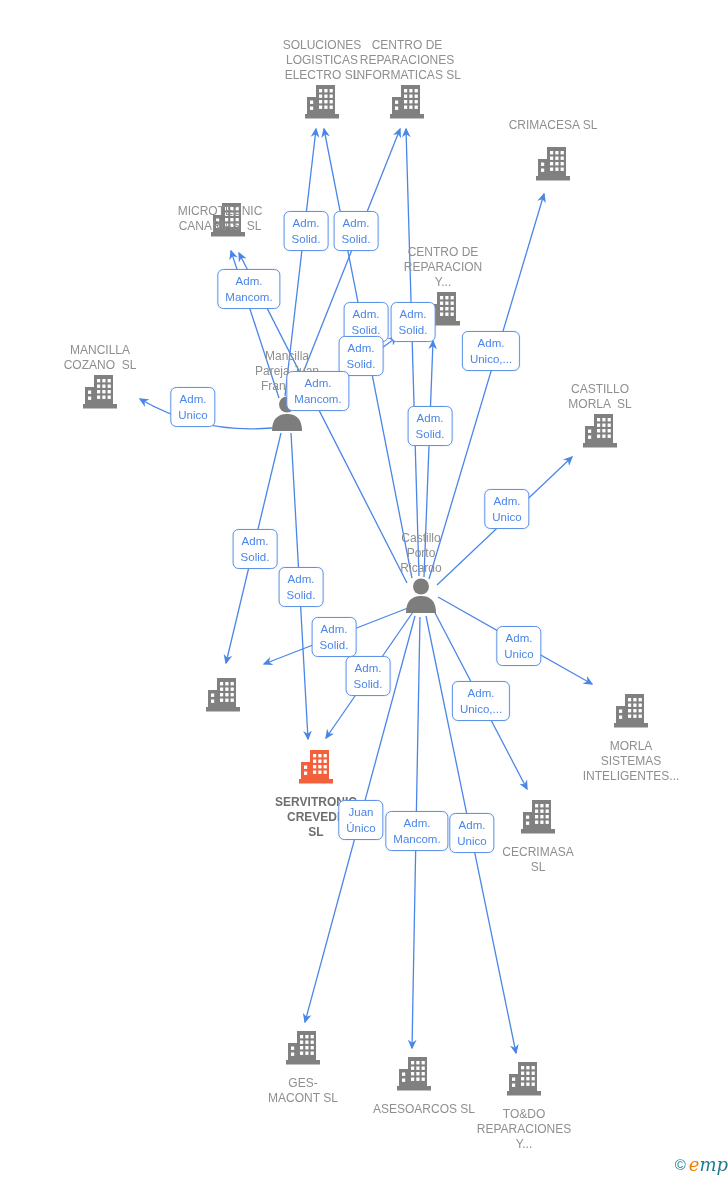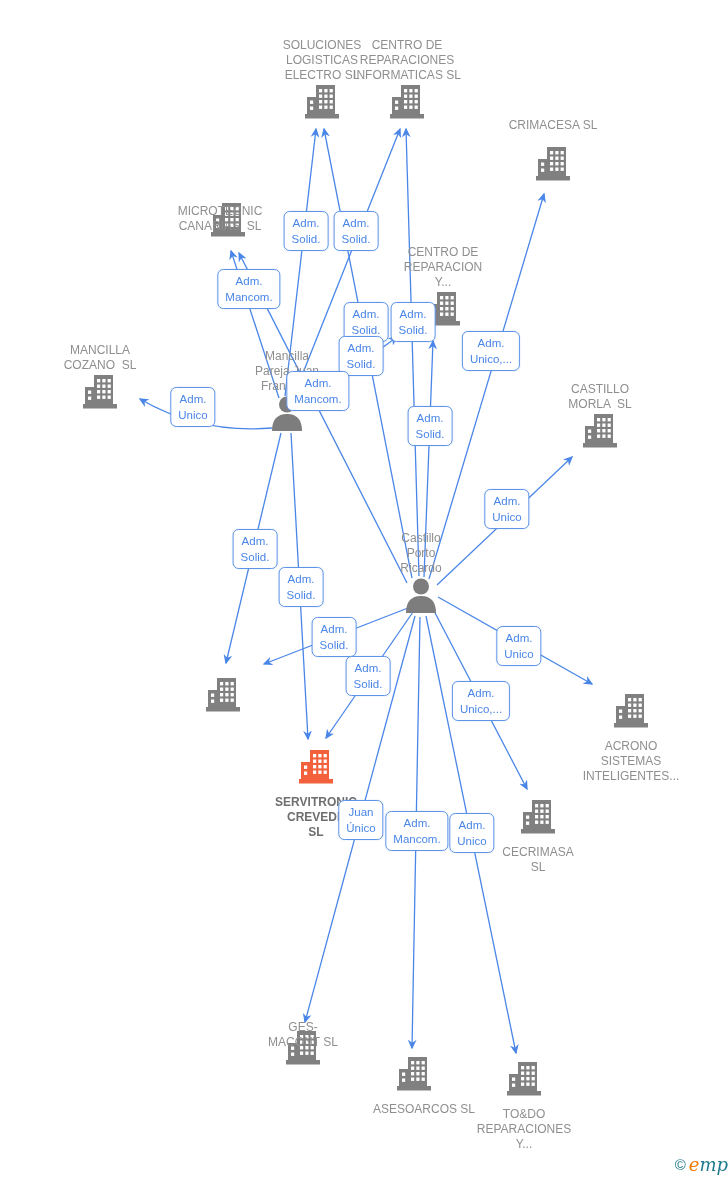--- a/index.html
+++ b/index.html
@@ -282,21 +282,21 @@
           <rect x="22.3" y="17" width="3.2" height="3.4" fill="#fff"></rect>
           <rect x="27.6" y="17" width="3.2" height="3.4" fill="#fff"></rect>
           <rect x="17" y="22.5" width="3.2" height="3.4" fill="#fff"></rect>
           <rect x="22.3" y="22.5" width="3.2" height="3.4" fill="#fff"></rect>
           <rect x="27.6" y="22.5" width="3.2" height="3.4" fill="#fff"></rect>
     <rect x="5" y="14" width="9" height="17" fill="#808080"></rect>
     <rect x="8" y="17.5" width="3.2" height="3.4" fill="#fff"></rect>
     <rect x="8" y="23.5" width="3.2" height="3.4" fill="#fff"></rect>
     <rect x="3" y="31" width="34" height="4.5" fill="#808080"></rect>
   </svg></div>
-      <div class="node-label" style="left: 631px; top: 739px;">ACRONO
+      <div class="node-label" style="left: 631px; top: 739px;">MORLA
 SISTEMAS
 INTELIGENTES...</div>
       <div class="node-icon" style="left: 538px; top: 819px;"><svg width="40" height="38" viewBox="0 0 40 38">
     <rect x="14" y="2" width="19" height="29" fill="#808080"></rect>
     <rect x="17" y="6" width="3.2" height="3.4" fill="#fff"></rect>
           <rect x="22.3" y="6" width="3.2" height="3.4" fill="#fff"></rect>
           <rect x="27.6" y="6" width="3.2" height="3.4" fill="#fff"></rect>
           <rect x="17" y="11.5" width="3.2" height="3.4" fill="#fff"></rect>
           <rect x="22.3" y="11.5" width="3.2" height="3.4" fill="#fff"></rect>
           <rect x="27.6" y="11.5" width="3.2" height="3.4" fill="#fff"></rect>
@@ -325,21 +325,21 @@
           <rect x="22.3" y="17" width="3.2" height="3.4" fill="#fff"></rect>
           <rect x="27.6" y="17" width="3.2" height="3.4" fill="#fff"></rect>
           <rect x="17" y="22.5" width="3.2" height="3.4" fill="#fff"></rect>
           <rect x="22.3" y="22.5" width="3.2" height="3.4" fill="#fff"></rect>
           <rect x="27.6" y="22.5" width="3.2" height="3.4" fill="#fff"></rect>
     <rect x="5" y="14" width="9" height="17" fill="#808080"></rect>
     <rect x="8" y="17.5" width="3.2" height="3.4" fill="#fff"></rect>
     <rect x="8" y="23.5" width="3.2" height="3.4" fill="#fff"></rect>
     <rect x="3" y="31" width="34" height="4.5" fill="#808080"></rect>
   </svg></div>
-      <div class="node-label" style="left: 303px; top: 1020px;">GES-
+      <div class="node-label" style="left: 303px; top: 1076px;">GES-
 MACONT SL</div>
       <div class="node-icon" style="left: 414px; top: 1076px;"><svg width="40" height="38" viewBox="0 0 40 38">
     <rect x="14" y="2" width="19" height="29" fill="#808080"></rect>
     <rect x="17" y="6" width="3.2" height="3.4" fill="#fff"></rect>
           <rect x="22.3" y="6" width="3.2" height="3.4" fill="#fff"></rect>
           <rect x="27.6" y="6" width="3.2" height="3.4" fill="#fff"></rect>
           <rect x="17" y="11.5" width="3.2" height="3.4" fill="#fff"></rect>
           <rect x="22.3" y="11.5" width="3.2" height="3.4" fill="#fff"></rect>
           <rect x="27.6" y="11.5" width="3.2" height="3.4" fill="#fff"></rect>
           <rect x="17" y="17" width="3.2" height="3.4" fill="#fff"></rect>

